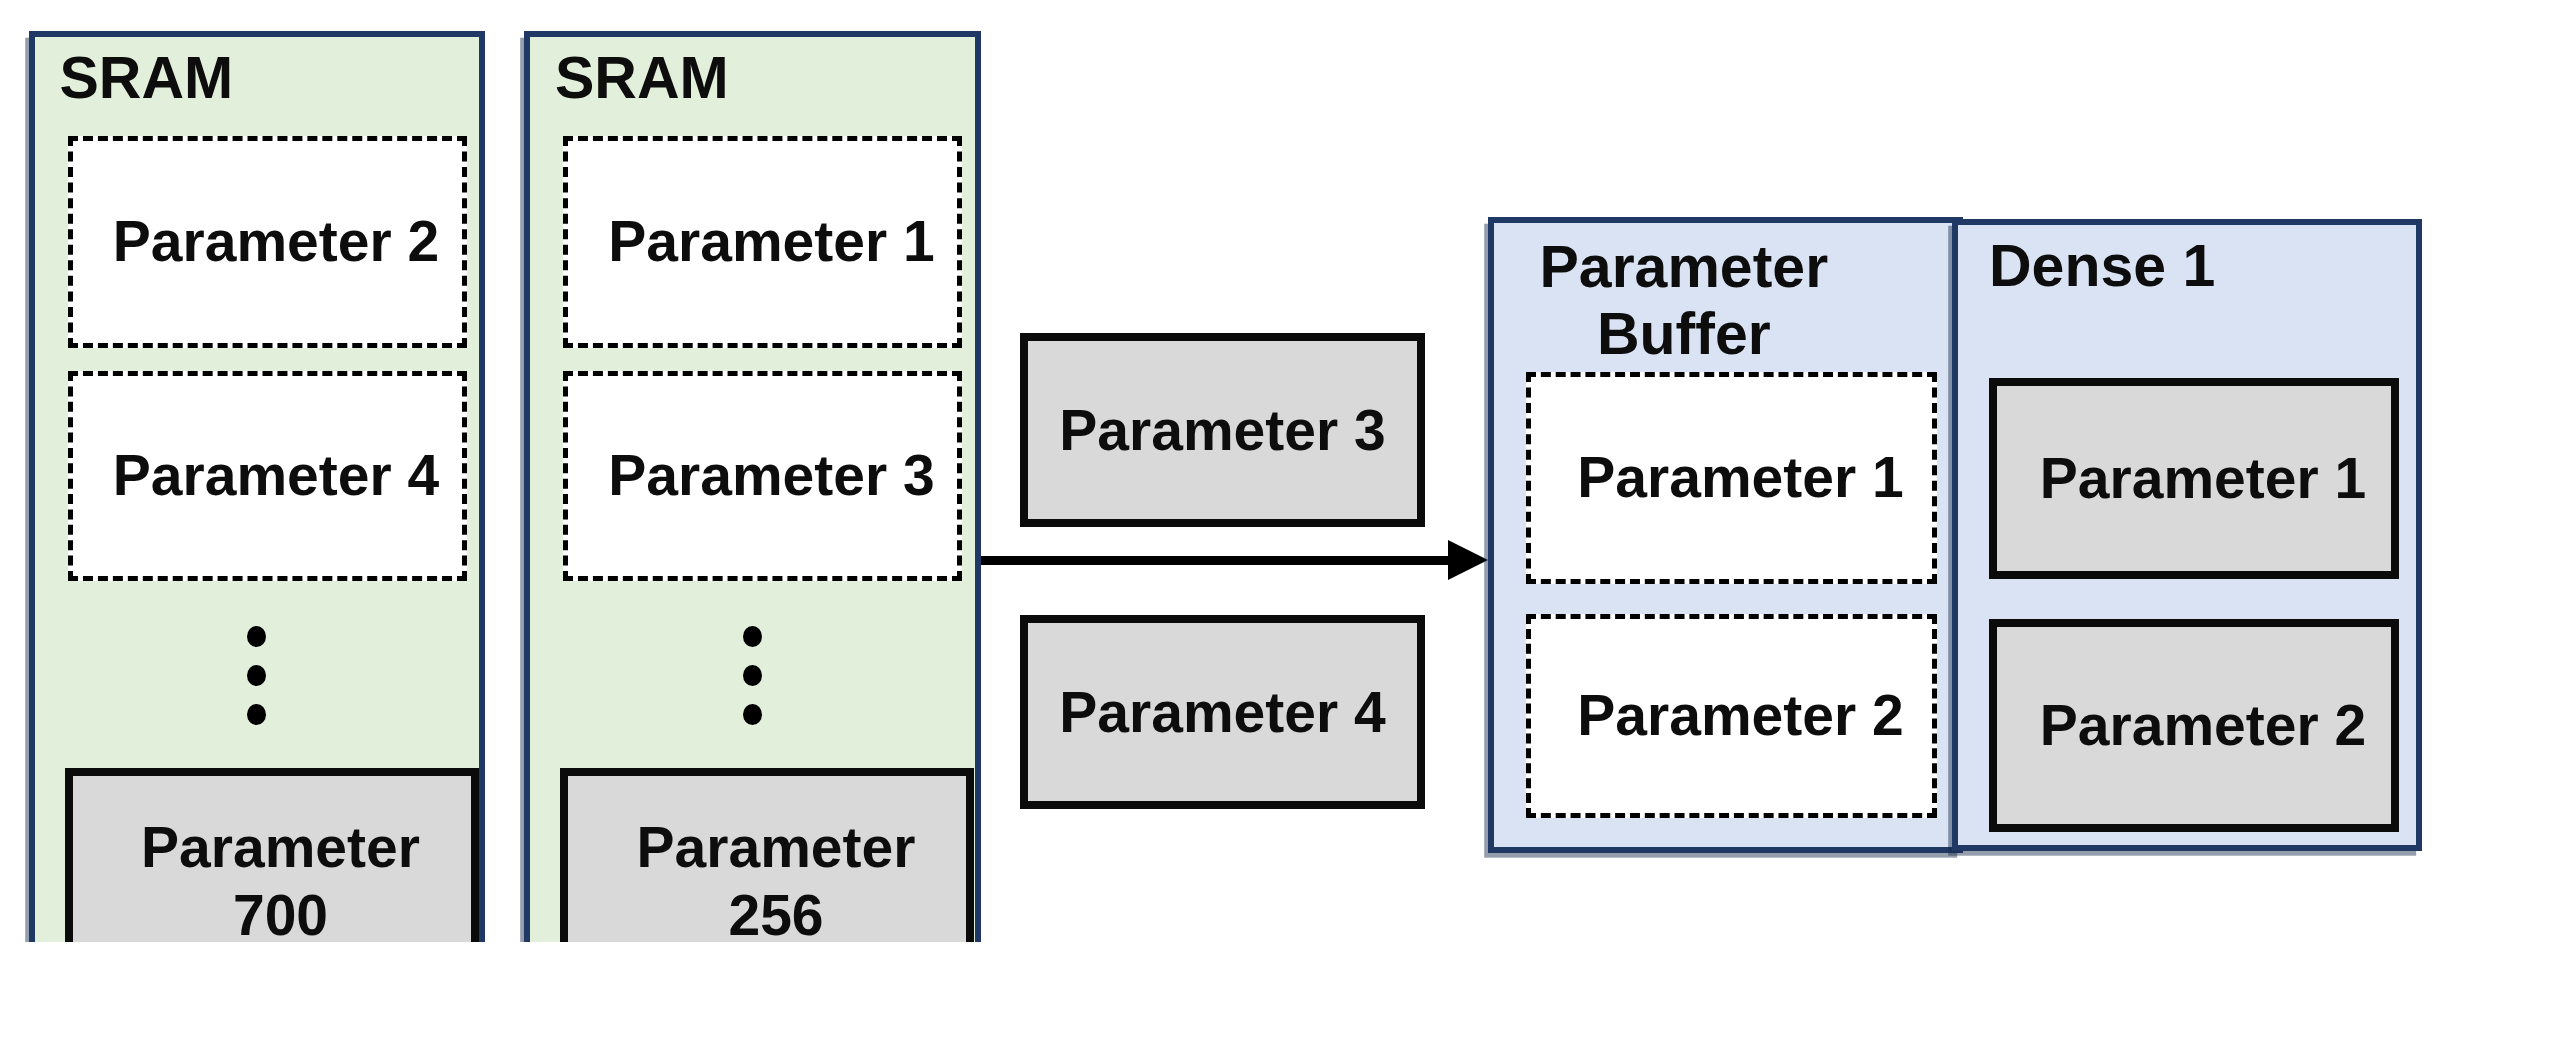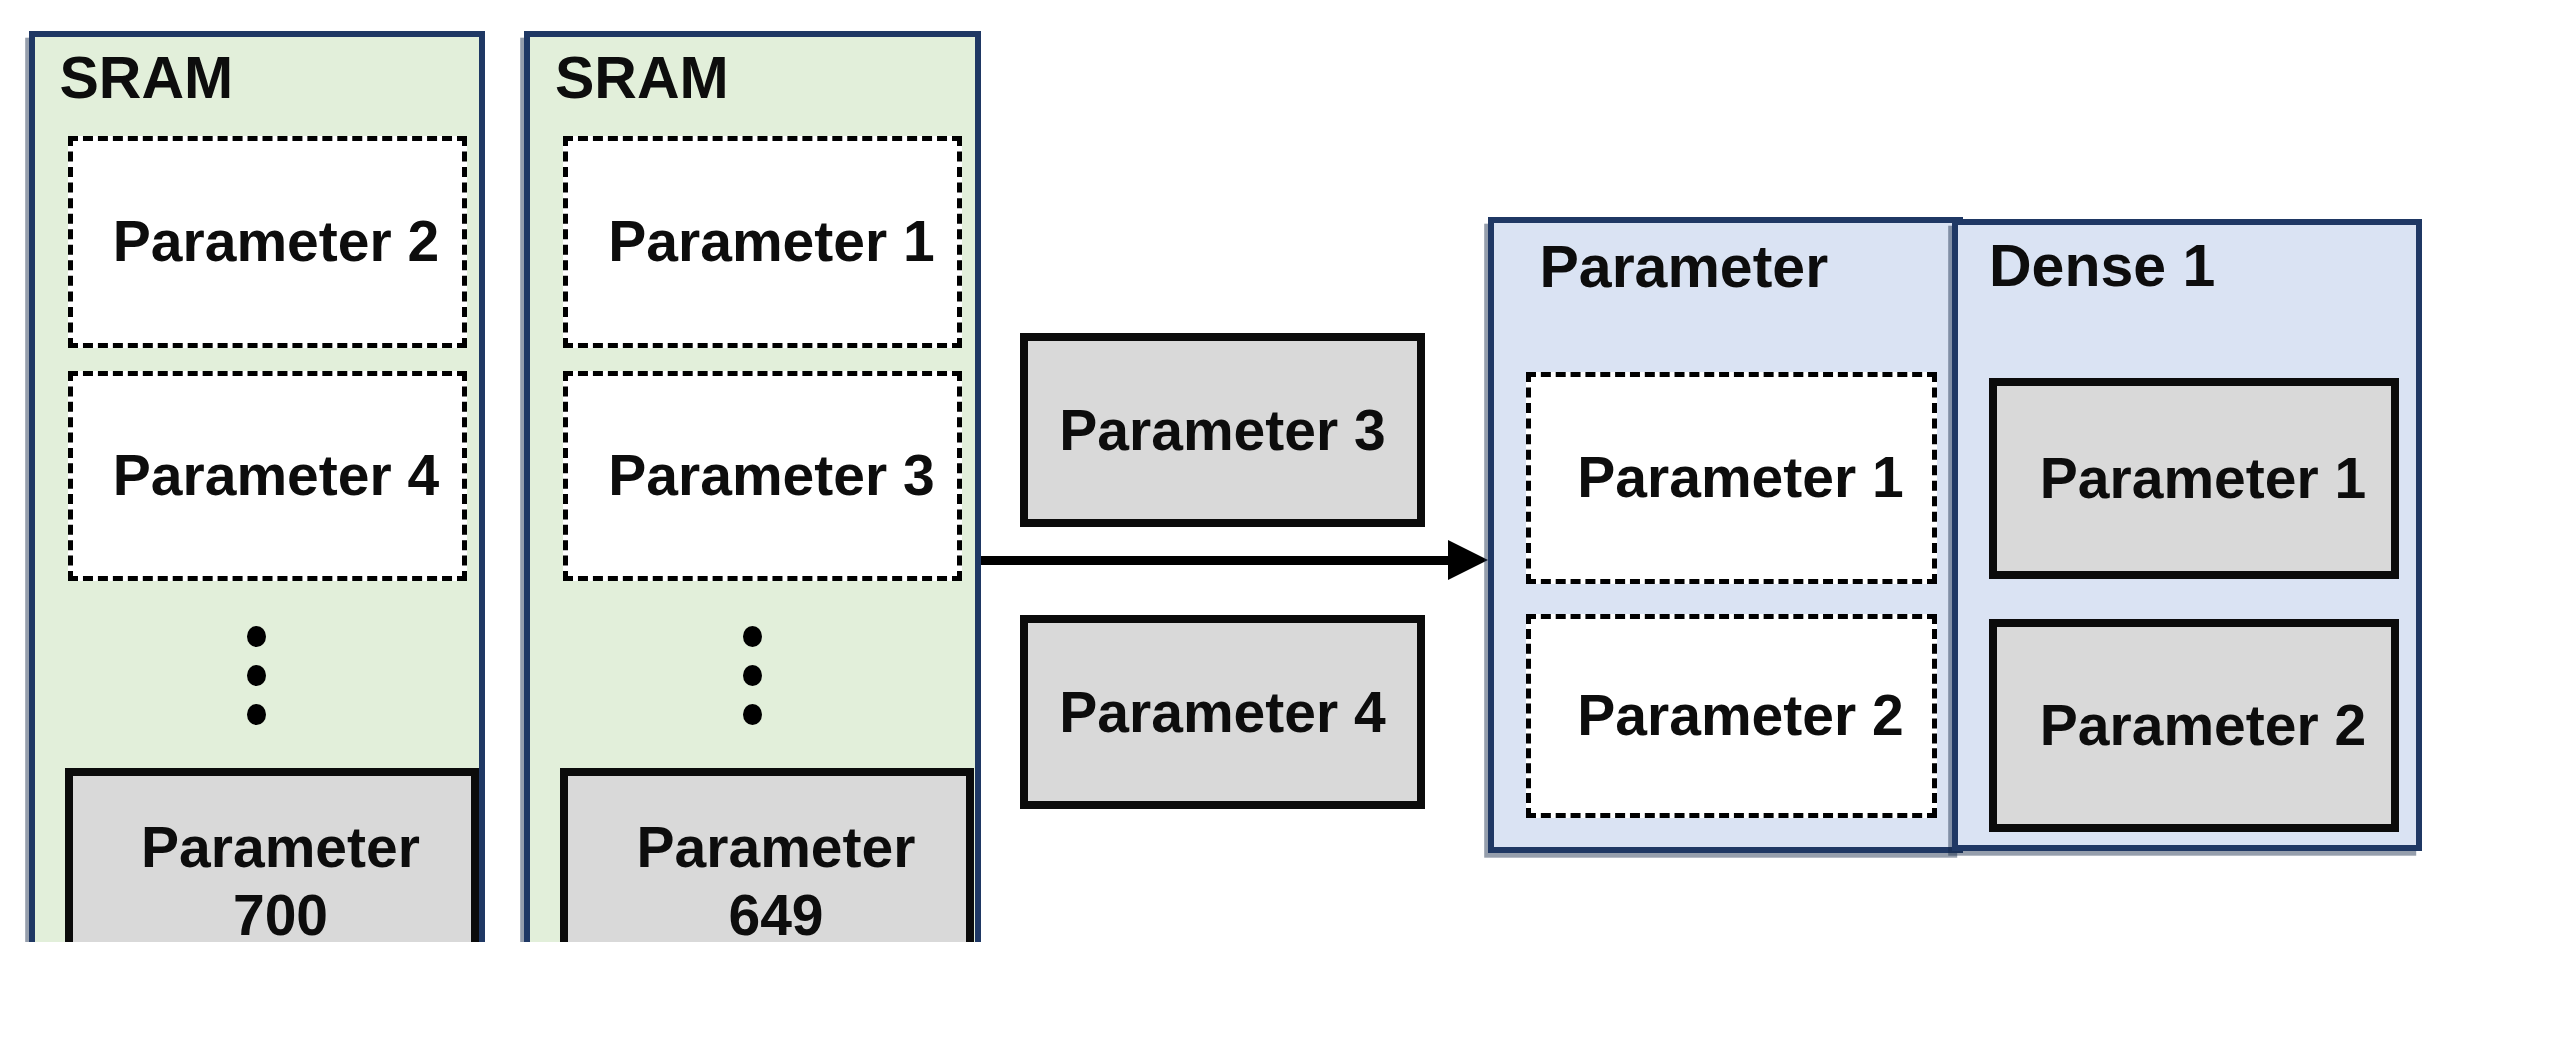--- a/index.html
+++ b/index.html
@@ -103,39 +103,40 @@
     <div class="slot dashed sram-slot-2">
       <span>Parameter 3</span>
     </div>
     <div class="vdots">
       <i></i>
       <i></i>
       <i></i>
     </div>
     <div class="slot solid sram-bottom">
       <span>Parameter</span>
-      <span>649</span>
+      <span>256</span>
     </div>
   </section>
 
   <div class="mid-box" style="left:1020px; top:333px;">
     <span>Parameter 3</span>
   </div>
   <div class="mid-box" style="left:1020px; top:615px;">
     <span>Parameter 4</span>
   </div>
 
   <div>
     <div class="arrow-line" style="left:981px; top:556px; width:471px;"></div>
     <div class="arrow-head" style="left:1448px; top:540px;"></div>
   </div>
 
   <section class="block blue" style="left:1488px; top:217px; width:475px; height:636px;">
     <div class="buffer-title">
       <div>Parameter</div>
+      <div>Buffer</div>
     </div>
     <div class="slot dashed buffer-slot-1">
       <span>Parameter 1</span>
     </div>
     <div class="slot dashed buffer-slot-2">
       <span>Parameter 2</span>
     </div>
   </section>
 
   <div>

